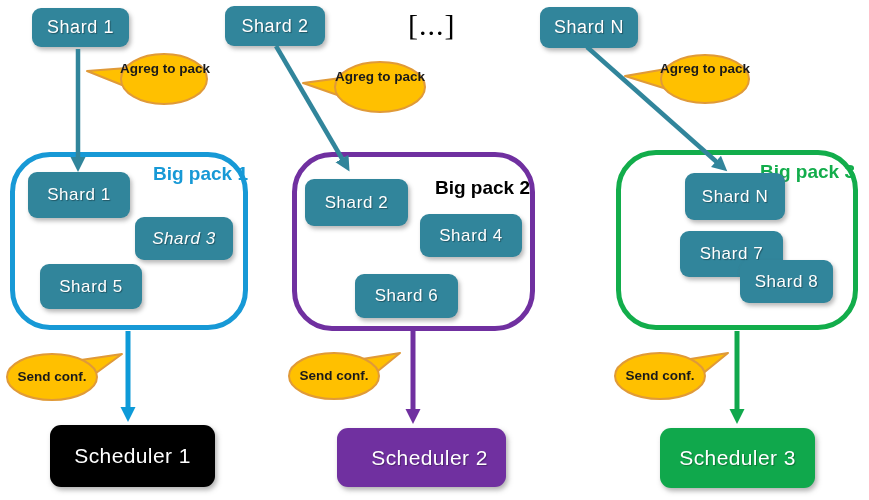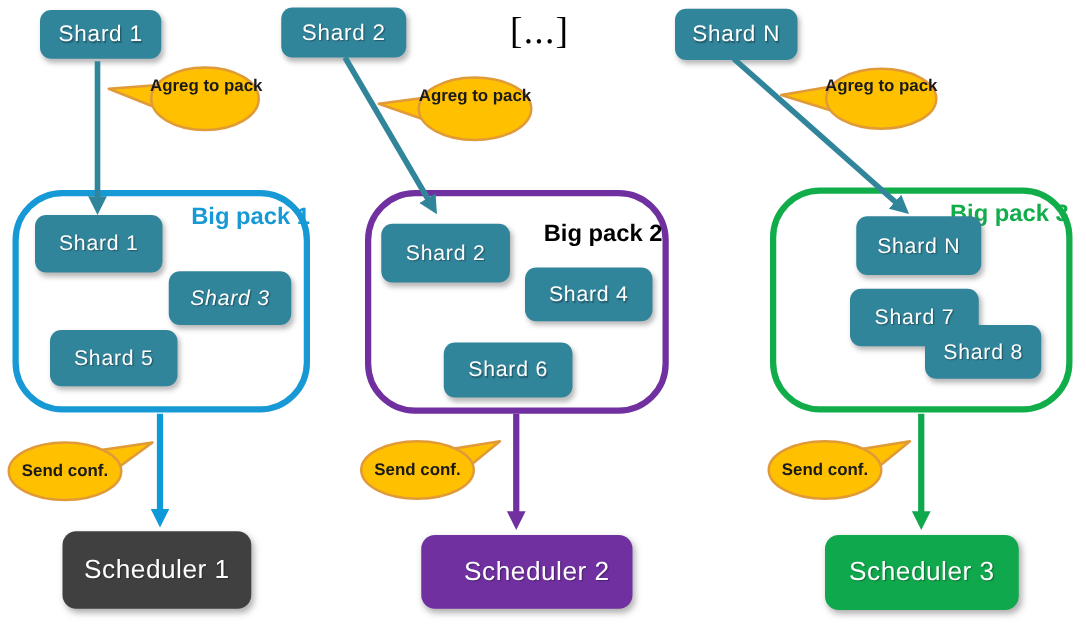--- a/index.html
+++ b/index.html
@@ -111,17 +111,17 @@
   <div class="shard" style="left:305px; top:179px; width:103px; height:47px;">Shard 2</div>
   <div class="shard" style="left:420px; top:214px; width:102px; height:43px;">Shard 4</div>
   <div class="shard" style="left:355px; top:274px; width:103px; height:44px;">Shard 6</div>
 
   <div class="pack-label" style="left:705px; top:122px; color:#12AD4B;">Big pack 3</div>
   <div class="pack" style="left:616px; top:150px; width:242px; height:180px; border-color:#12AD4B;"></div>
   <div class="shard" style="left:685px; top:173px; width:100px; height:47px;">Shard N</div>
   <div class="shard" style="left:642px; top:231px; width:103px; height:46px;margin-left:38px;">Shard 7</div>
   <div class="shard" style="left:740px; top:260px; width:93px; height:43px;">Shard 8</div>
 
-  <div class="sched" style="left:50px; top:425px; width:151px; height:62px; background:#404040;">Scheduler 1</div>
+  <div class="sched" style="left:50px; top:425px; width:165px; height:62px; background:#000000;">Scheduler 1</div>
   <div class="sched" style="left:337px; top:428px; width:153px; height:59px; background:#7030A0;padding-left:16px;">Scheduler 2</div>
   <div class="sched" style="left:660px; top:428px; width:155px; height:60px; background:#10A84C;">Scheduler 3</div>
 
 </div>
 
 </body></html>

